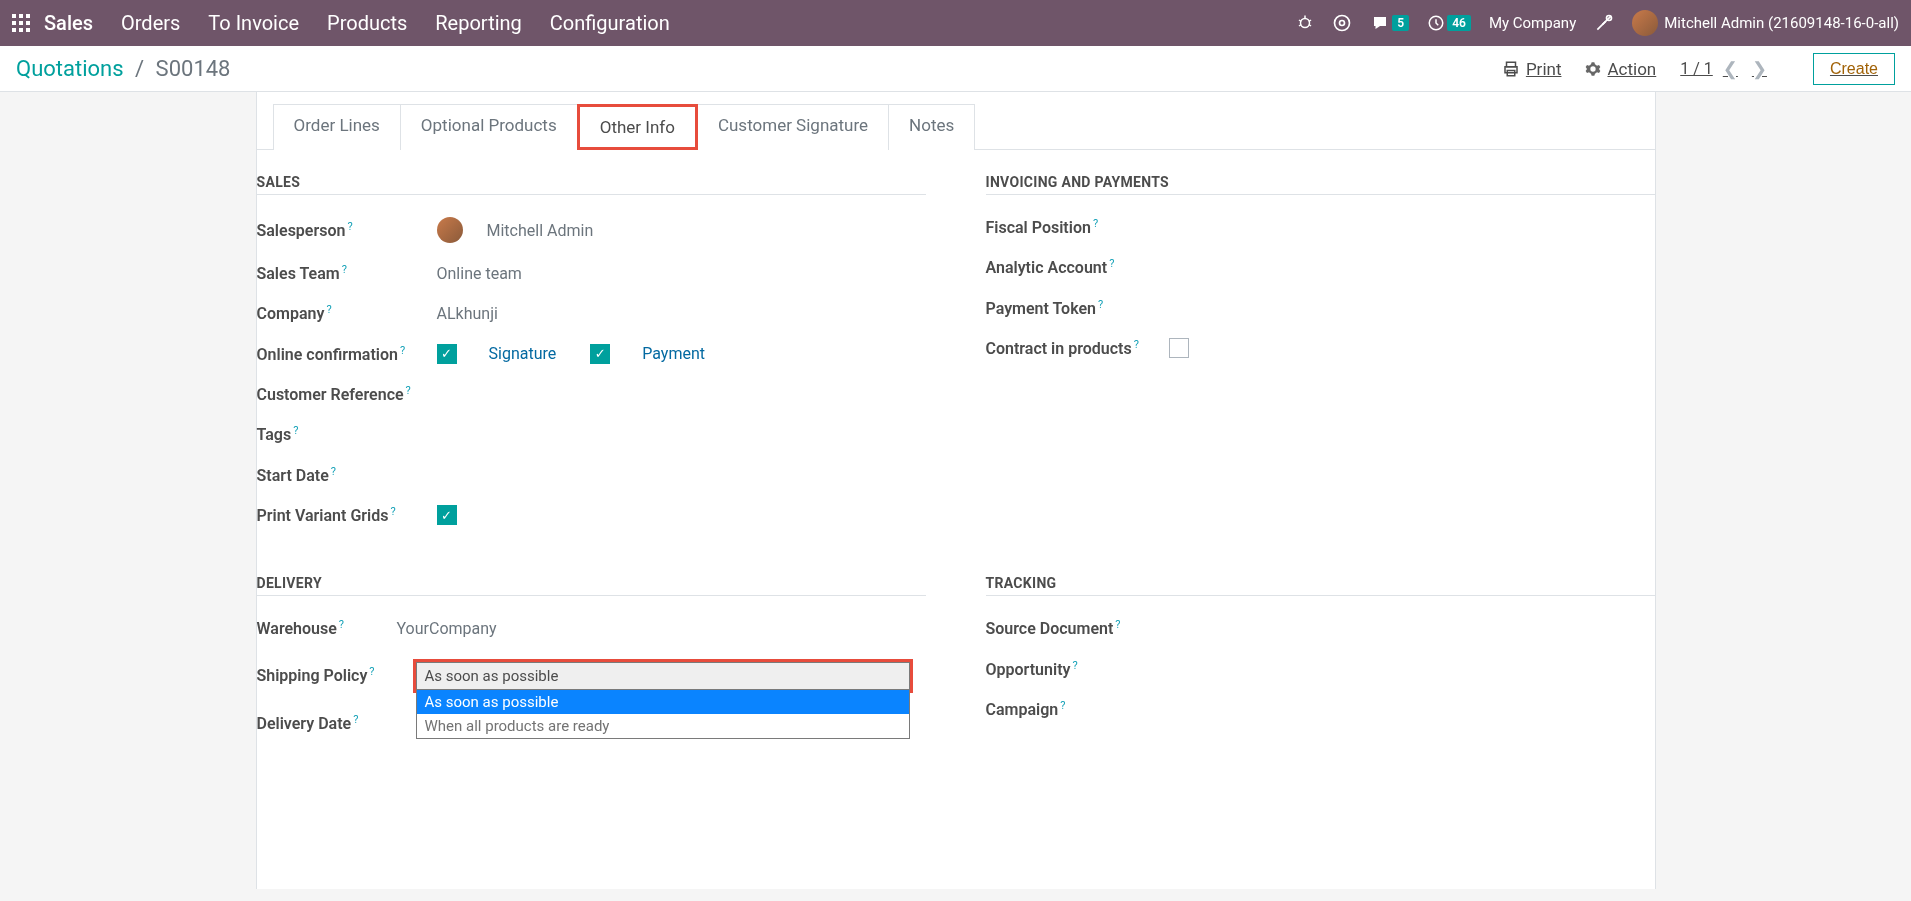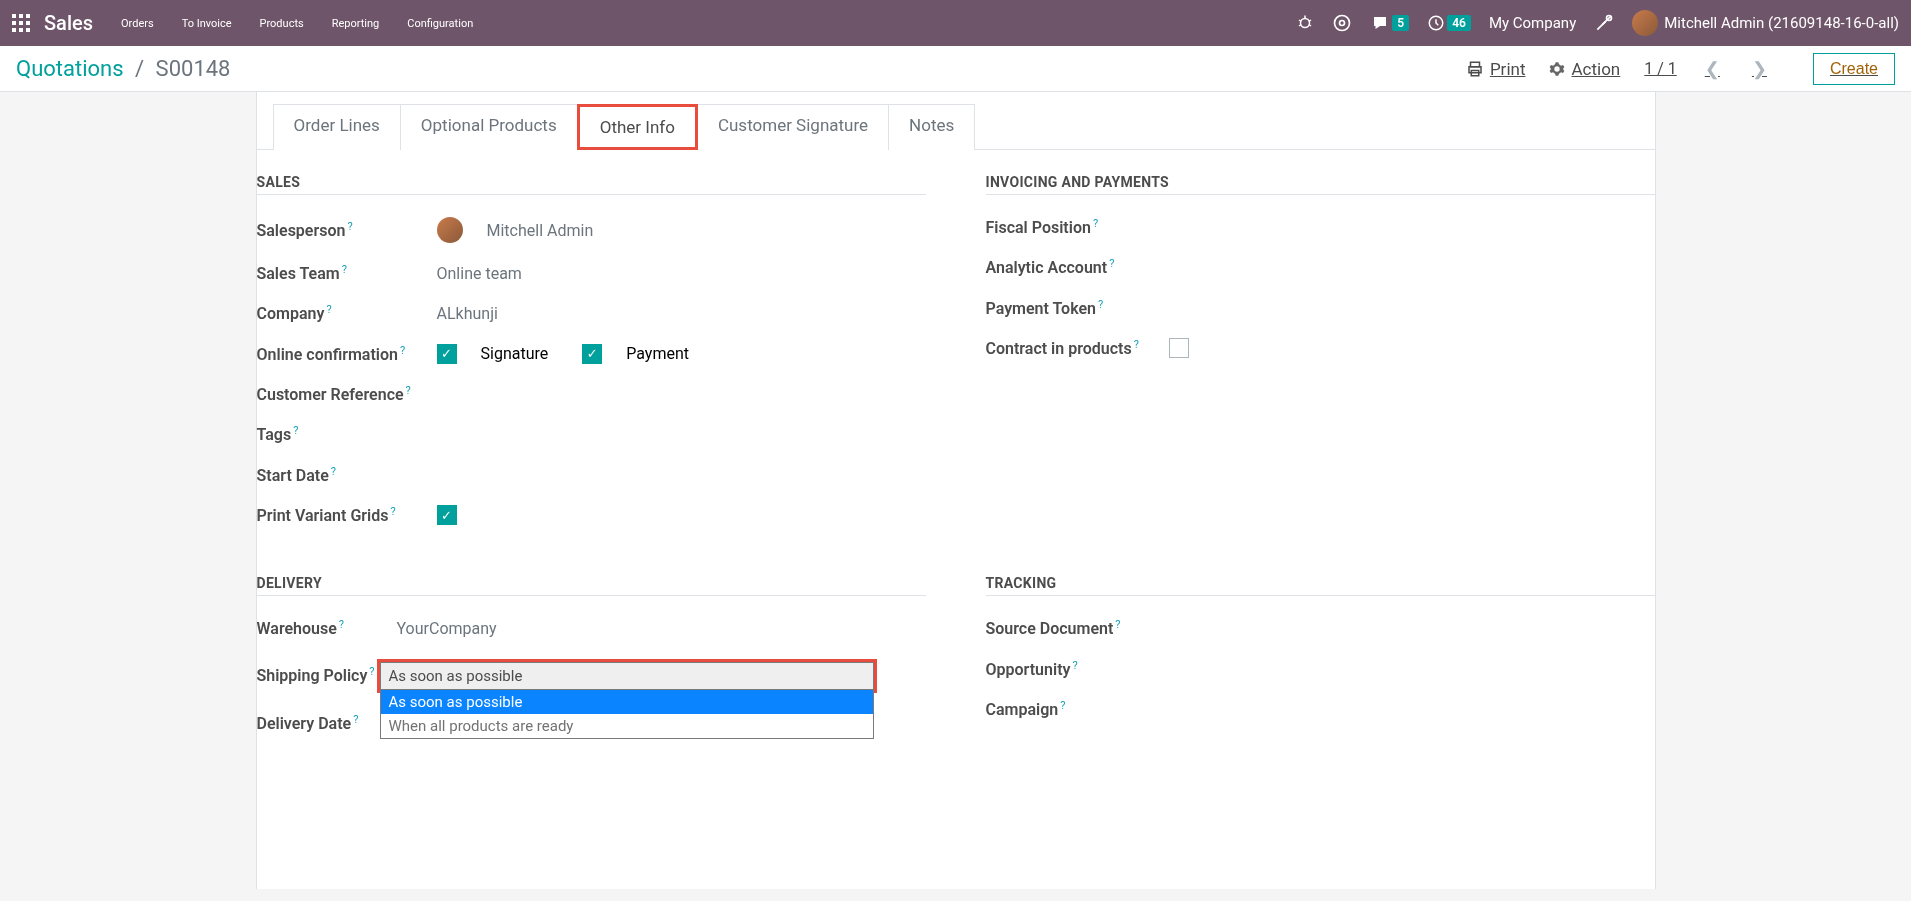--- a/index.html
+++ b/index.html
@@ -3,38 +3,38 @@
 <meta charset="utf-8">
 <style>
 * { box-sizing: border-box; margin: 0; padding: 0; }
 body { font-family: -apple-system, BlinkMacSystemFont, "Segoe UI", Roboto, sans-serif; background: #f5f5f5; color: #4c4c4c; }
 
 
 .topbar { background: #6f5569; color: #fff; height: 46px; display: flex; align-items: center; padding: 0 12px; font-size: 15px; }
 .topbar .apps-icon { width: 18px; height: 18px; margin-right: 14px; cursor: pointer; }
 .topbar .brand { font-size: 20px; font-weight: 500; margin-right: 28px; }
 .topbar .menu { display: flex; gap: 28px; }
-.topbar .menu-item { cursor: pointer; font-size: 11px; }
+.topbar .menu-item { cursor: pointer; font-size: 20px; }
 .topbar .spacer { flex: 1; }
 .topbar .right { display: flex; align-items: center; gap: 18px; }
 .topbar .icon-btn { cursor: pointer; display: flex; align-items: center; }
 .topbar .badge { background: #00a09d; color: #fff; font-size: 12px; font-weight: 600; padding: 1px 5px; border-radius: 2px; margin-left: 2px; }
 .topbar .avatar { width: 26px; height: 26px; border-radius: 50%; background: linear-gradient(135deg,#c97a4a,#8a5a3a); margin-right: 6px; }
 .topbar .username { font-size: 15px; }
 
 
 .controlbar { background: #fff; height: 46px; border-bottom: 1px solid #dee2e6; display: flex; align-items: center; padding: 0 16px; }
 .breadcrumb { font-size: 22px; }
 .breadcrumb .parent { color: #00a09d; cursor: pointer; }
 .breadcrumb .sep { color: #6c757d; margin: 0 6px; }
 .breadcrumb .current { color: #6c757d; }
 .controlbar .spacer { flex: 1; }
 .controlbar .actions { display: flex; align-items: center; gap: 24px; font-size: 17px; color: #4c4c4c; text-decoration: underline; }
 .controlbar .act { cursor: pointer; display: flex; align-items: center; gap: 6px; }
-.controlbar .pager { display: flex; align-items: center; gap: 24px; font-size: 16px; color: #4c4c4c; }
+.controlbar .pager { display: flex; align-items: center; gap: 6px; font-size: 16px; color: #4c4c4c; }
 .controlbar .pager .arrow { color: #adb5bd; cursor: pointer; font-size: 18px; padding: 0 4px; }
 .controlbar .create-btn { border: 1px solid #00a09d; color: #a16207; background: #fff; padding: 6px 16px; font-size: 16px; cursor: pointer; margin-left: 18px; }
 
 
 .scroll-area { height: calc(100vh - 104px); overflow-y: scroll; }
 .sheet { background: #fff; max-width: 1400px; margin: 0 auto; padding: 0; border-left: 1px solid #dee2e6; border-right: 1px solid #dee2e6; min-height: 100%; }
 
 
 .tabs { display: flex; padding: 12px 0 0 0; }
 .tab { border: 1px solid #dee2e6; border-bottom: none; padding: 10px 20px; font-size: 17px; color: #6c757d; background: #fff; cursor: pointer; margin-left: -1px; }
@@ -47,21 +47,21 @@
 .cols { display: flex; gap: 60px; padding: 0 0; }
 .col { flex: 1; }
 .section-title { font-size: 14px; font-weight: 700; color: #4c4c4c; letter-spacing: 0.3px; padding-bottom: 4px; border-bottom: 1px solid #dee2e6; margin-bottom: 22px; }
 .field-row { display: flex; align-items: center; margin-bottom: 20px; font-size: 16px; }
 .field-label { width: 180px; font-weight: 600; color: #4c4c4c; position: relative; }
 .field-label .help { color: #17a2b8; font-size: 11px; vertical-align: super; margin-left: 2px; font-weight: 400; }
 .field-value { flex: 1; color: #6c757d; display: flex; align-items: center; gap: 16px; }
 .val-avatar { width: 26px; height: 26px; border-radius: 50%; background: linear-gradient(135deg,#c97a4a,#8a5a3a); display: inline-block; margin-right: 8px; vertical-align: middle; }
 .checkbox { width: 20px; height: 20px; background: #00a09d; display: inline-flex; align-items: center; justify-content: center; color: #fff; font-size: 13px; cursor: pointer; }
 .checkbox.empty { background: #fff; border: 1px solid #adb5bd; }
-.chk-label { color: #000000; margin-left: 8px; margin-right: 18px; }
+.chk-label { color: #0369a1; margin-left: 16px; margin-right: 18px; }
 
 
 .select-wrap { position: relative; width: 500px; border: 3px solid #e74c3c; }
 .select-display { border: 1px solid #7a7a7a; background: #efefef; padding: 4px 8px; font-size: 15px; color: #4c4c4c; cursor: pointer; }
 .select-options { position: absolute; left: 0; right: 0; top: 100%; background: #fff; border: 1px solid #7a7a7a; border-top: none; z-index: 10; }
 .select-option { padding: 3px 8px; font-size: 15px; cursor: pointer; color: #737373; }
 .select-option.selected { background: #0a84ff; color: #fff; }
 
 
 .scroll-area::-webkit-scrollbar { width: 16px; }
@@ -271,21 +271,21 @@
       <div class="cols" style="margin-top:30px">
         <div class="col">
           <div class="section-title">DELIVERY</div>
 
           <div class="field-row">
             <div class="field-label" style="width:140px"><span>Warehouse</span><span class="help">?</span></div>
             <div class="field-value">YourCompany</div>
           </div>
 
           <div class="field-row">
-            <div class="field-label" style="width:120px"><span>Shipping Policy</span><span class="help">?</span></div>
+            <div class="field-label" style="width:156px"><span>Shipping Policy</span><span class="help">?</span></div>
             <div class="field-value">
               <div class="select-wrap">
                 <div class="select-display">As soon as possible</div>
                 <div class="select-options">
                   <div class="select-option selected">As soon as possible</div>
                   <div class="select-option">When all products are ready</div>
                 </div>
               </div>
             </div>
           </div>

